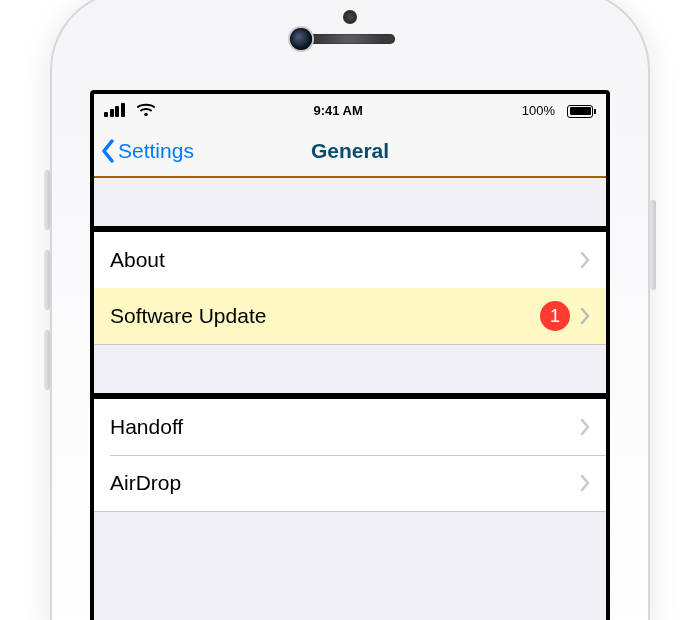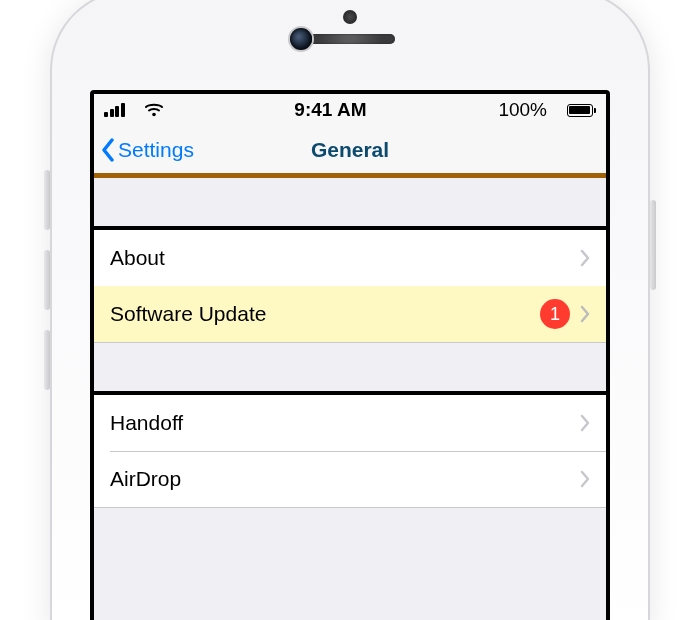--- a/index.html
+++ b/index.html
@@ -70,23 +70,23 @@
     overflow:hidden;
     font-size:20px;
     color:#000;
   }
 
   
   .status-bar{
     height:30px;
     background:#f7f7f8;
     display:flex;align-items:center;justify-content:space-between;
-    padding:16px 10px;font-size:19px;font-weight:500;color:#000;
-  }
-  .status-left,.status-right{display:flex;align-items:center;gap:20px}
+    padding:16px 10px;font-size:13px;font-weight:500;color:#000;
+  }
+  .status-left,.status-right{display:flex;align-items:flex-end;gap:12px}
   .status-center{font-weight:600}
 
   
   .signal{display:flex;align-items:flex-end;gap:1.5px}
   .signal span{width:4px;background:#000;border-radius:1px}
   .signal span:nth-child(1){height:5px}
   .signal span:nth-child(2){height:8px}
   .signal span:nth-child(3){height:11px}
   .signal span:nth-child(4){height:14px}
 
@@ -99,37 +99,37 @@
   .battery-body{
     width:26px;height:13px;border:1.5px solid #000;border-radius:3px;
     position:relative;
   }
   .battery-fill{position:absolute;inset:1.5px;background:#000;border-radius:1px}
   .battery-cap{width:2px;height:5px;background:#000;border-radius:0 1px 1px 0}
 
   
   .nav-bar{
     height:52px;background:#f7f7f8;
-    border-bottom:5px solid #a16207;
+    border-bottom:2px solid #a16207;
     display:flex;align-items:center;justify-content:center;
     position:relative;
   }
   .nav-title{font-size:21px;font-weight:700;color:#0c4a6e}
   .nav-back{
     position:absolute;left:6px;top:0;bottom:0;
     display:flex;align-items:center;gap:2px;
     color:#007aff;font-size:21px;
     cursor:pointer;
   }
   .nav-back .chev{width:16px;height:28px;display:flex;align-items:center;justify-content:center}
   .nav-back .chev svg{stroke:#007aff}
 
   
   .spacer{height:48px}
-  .group{background:#fff;border-top:4px solid #000000;border-bottom:1px solid #c7c7cc}
+  .group{background:#fff;border-top:6px solid #000000;border-bottom:1px solid #c7c7cc}
   .row{
     height:56px;display:flex;align-items:center;
     padding:0 16px;position:relative;cursor:pointer;
     background:#fff;
   }
   .row.selected{background:#fef9c3}
   .row + .row::before{
     content:"";position:absolute;left:16px;right:0;top:0;height:1px;background:#c7c7cc;
   }
   .row.selected + .row::before, .row.selected::before{background:transparent}

